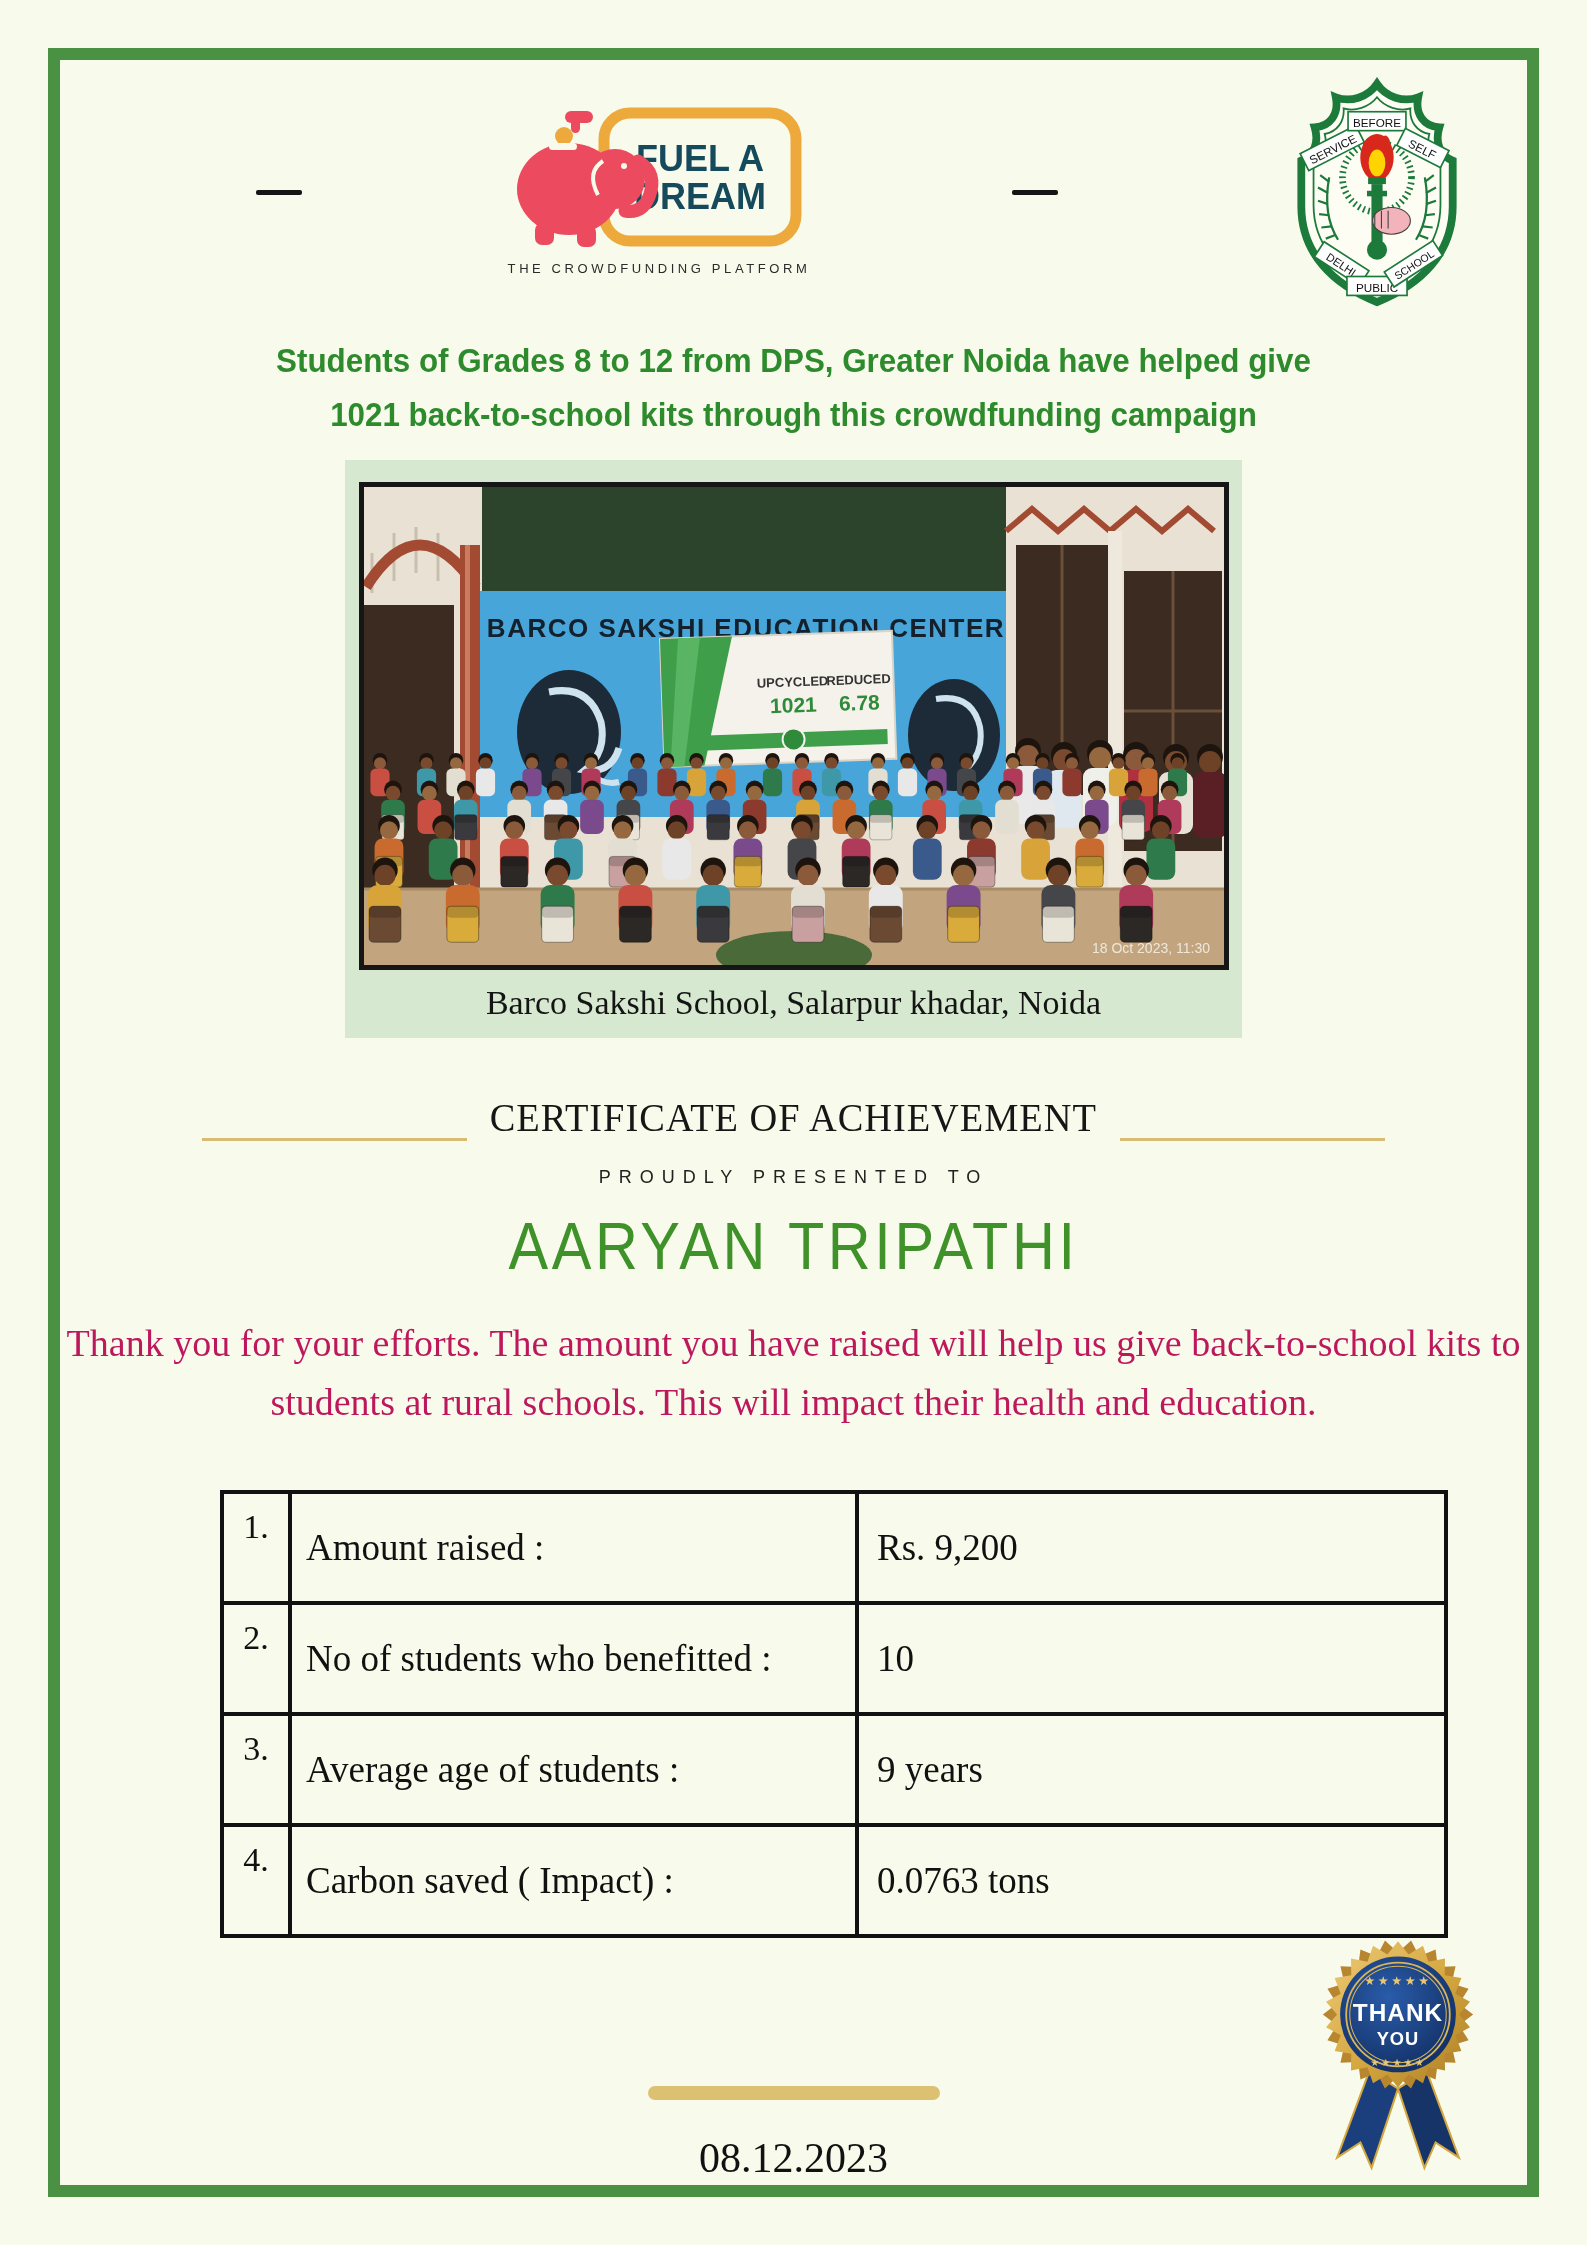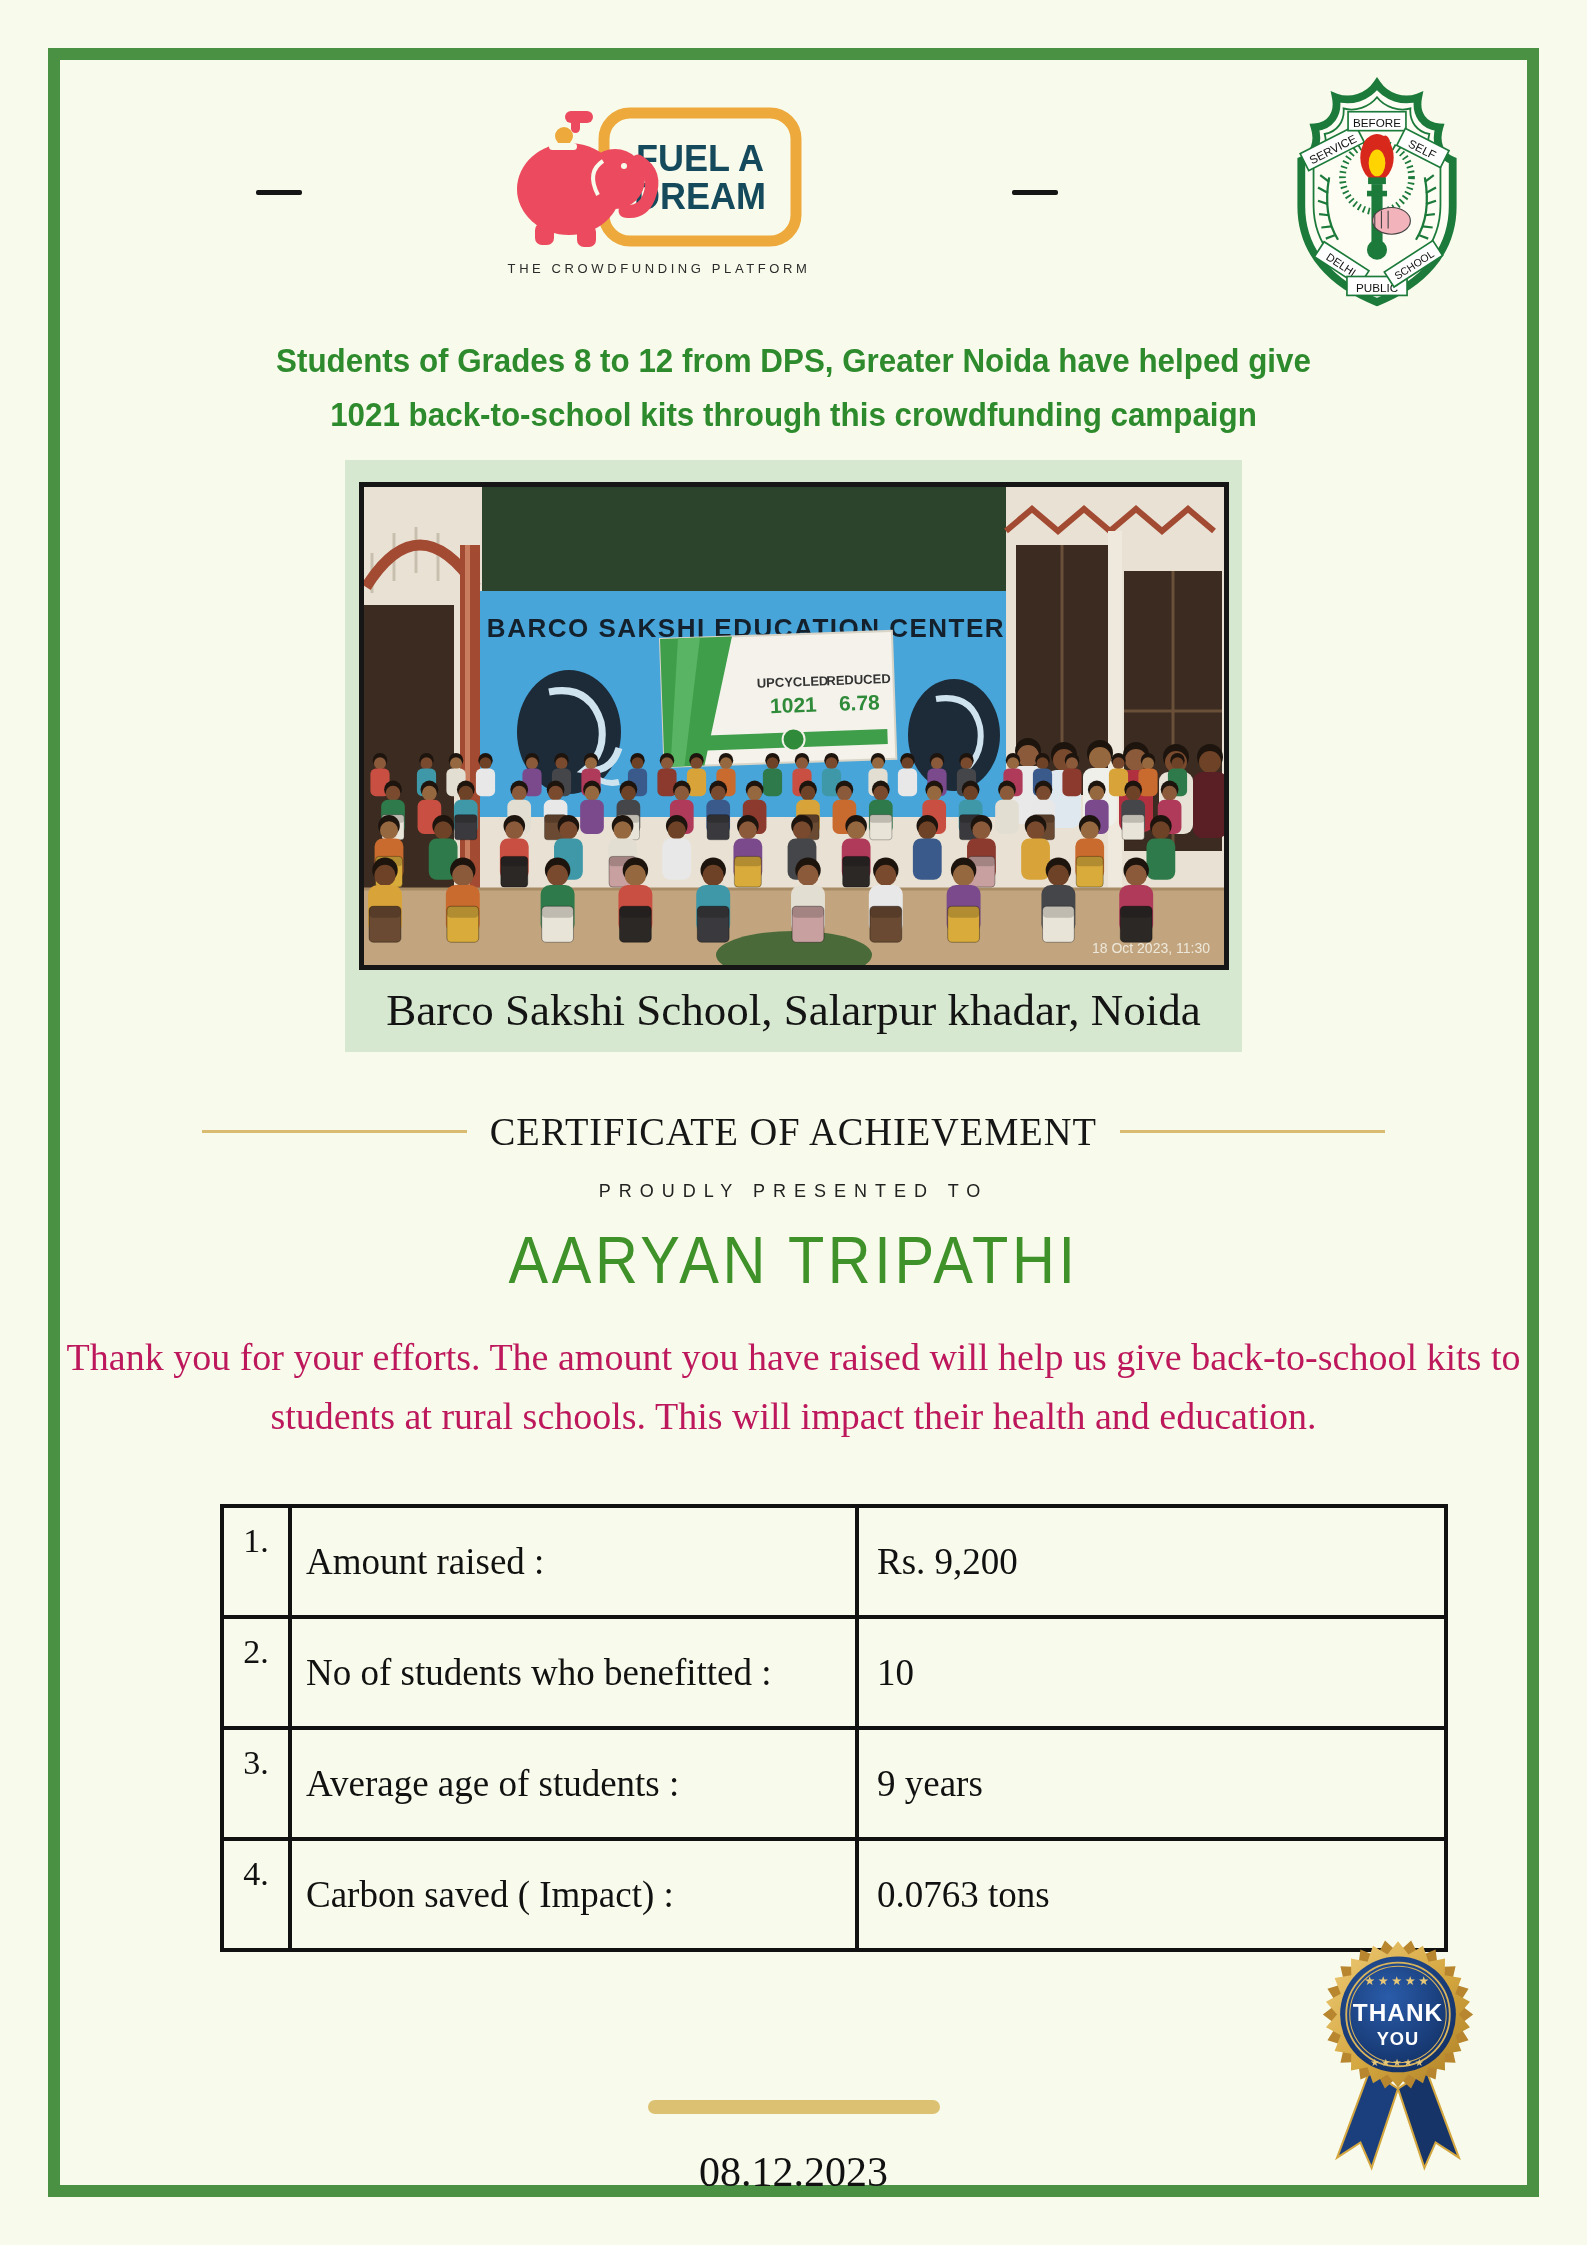--- a/index.html
+++ b/index.html
@@ -21,25 +21,25 @@
   .fad-svg{display:block;}
   .dps-svg{display:block;}
 
   
   .headline{margin-top:24px;text-align:center;color:#2e8b2d;font-weight:bold;
             font-size:33px;line-height:54px;transform:scaleX(0.95);transform-origin:center;}
 
   
   .photo-panel{width:897px;margin:18px auto 0 auto;background:#d6e8cf;padding:22px 0 10px 0;}
   .photo-svg{display:block;margin:0 auto;border:5px solid #161616;background:#e9e2d4;}
-  .caption{text-align:center;font-family:"Liberation Serif",serif;font-size:45px;color:#141414;
+  .caption{text-align:center;font-family:"Liberation Serif",serif;font-size:34px;color:#141414;
            margin-top:14px;padding-bottom:6px;}
 
   
-  .title-row{margin-top:56px;display:flex;align-items:center;justify-content:center;gap:10px;}
+  .title-row{margin-top:56px;display:flex;align-items:flex-end;justify-content:center;gap:10px;}
   .gold-line{width:265px;height:3px;background:#d9bc72;flex:none;}
   .cert-title{font-family:"Liberation Serif",serif;font-weight:normal;font-size:40px;
               letter-spacing:1px;color:#161616;margin:0;white-space:nowrap;transform:scaleX(0.96);}
   .presented{margin-top:26px;text-align:center;font-size:18px;letter-spacing:8px;color:#222;}
   .recipient{margin-top:20px;text-align:center;font-size:66px;color:#3f9129;letter-spacing:4px;
              transform:scaleX(0.9);transform-origin:center;white-space:nowrap;}
   .body-text{max-width:1480px;margin:30px auto 0 auto;text-align:center;
              font-family:"Liberation Serif",serif;font-size:38px;line-height:1.55;color:#be185d;}
 
   

